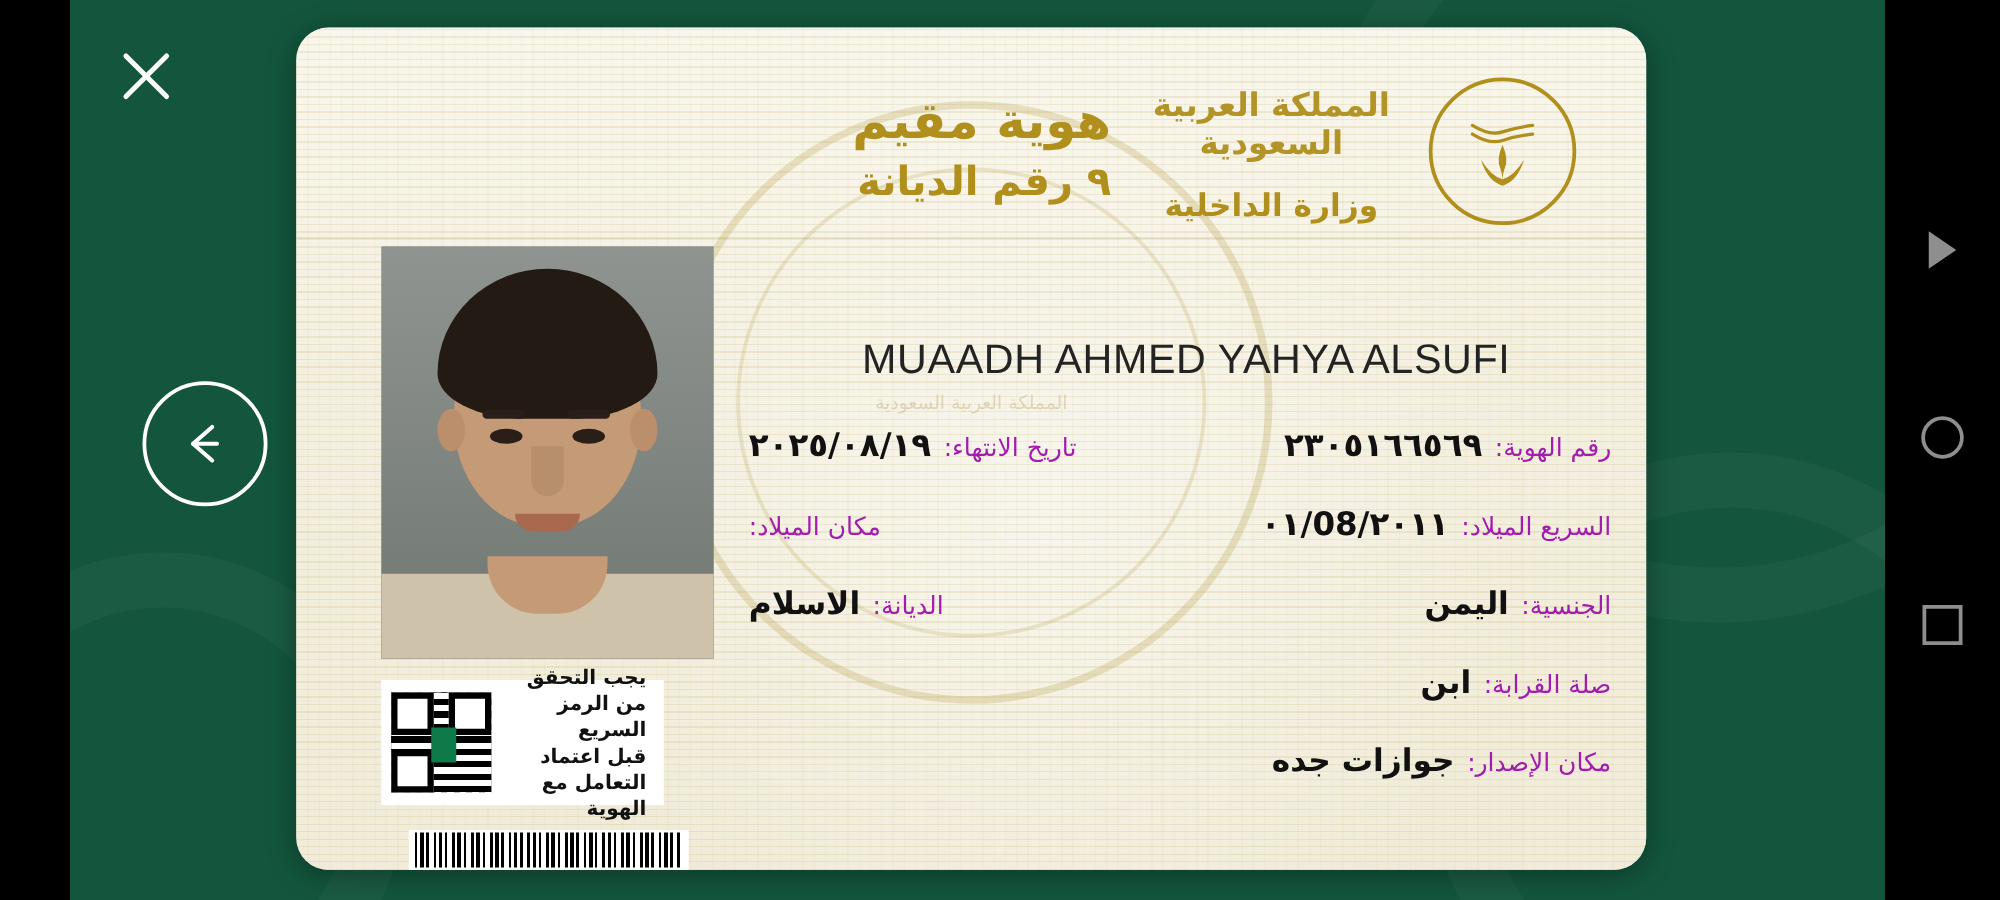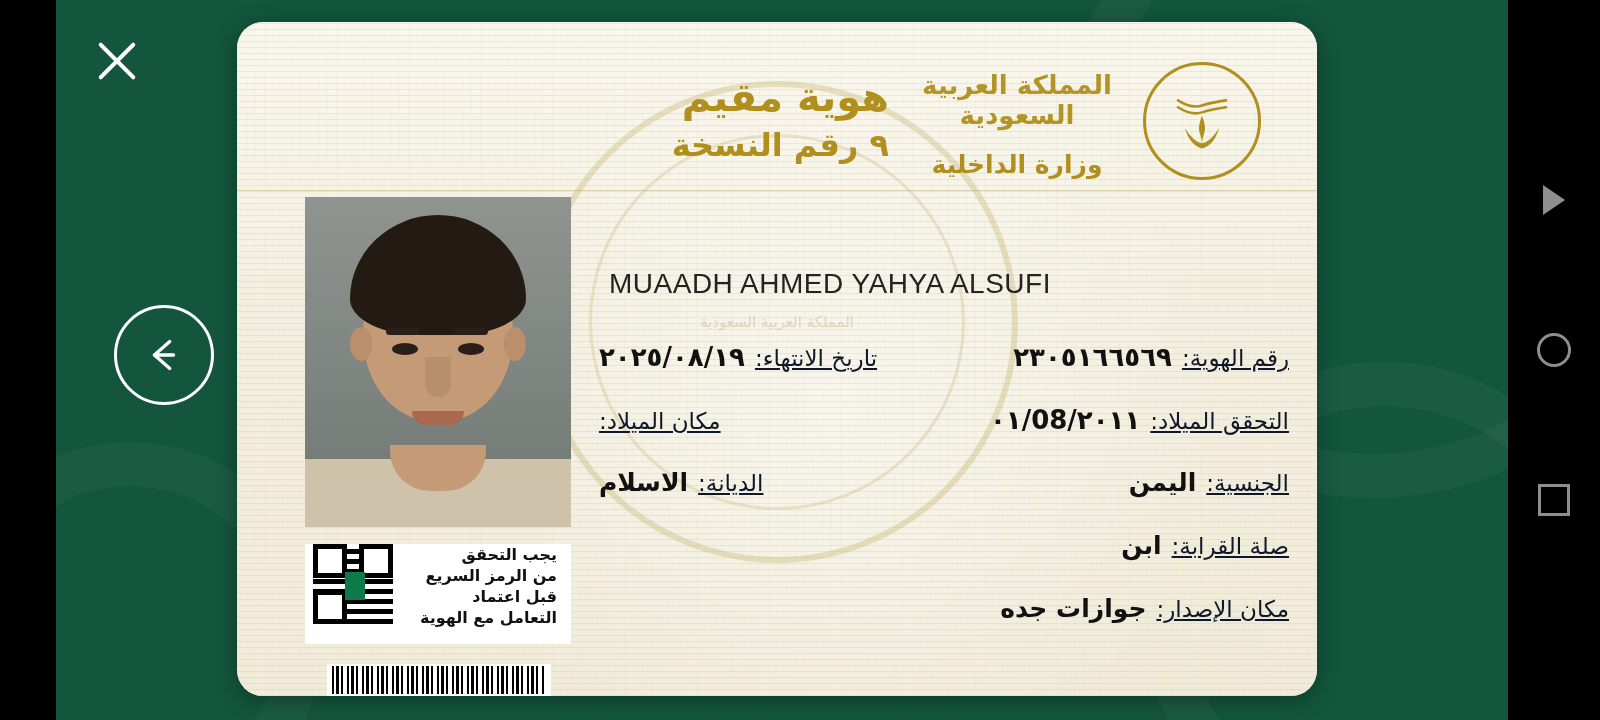--- a/index.html
+++ b/index.html
@@ -93,48 +93,48 @@
   .photo .brow-l{left:calc(50% - 52px);} .photo .brow-r{left:calc(50% + 16px);}
   .photo .nose{position:absolute;left:50%;top:160px;transform:translateX(-50%);width:26px;height:40px;
                border-radius:0 0 14px 14px;background:rgba(0,0,0,0.07);}
   .photo .mouth{position:absolute;left:50%;top:214px;transform:translateX(-50%);width:52px;height:14px;
                border-radius:0 0 22px 22px;background:#a8694f;}
   .photo .shirt{position:absolute;left:0;bottom:0;width:100%;height:68px;background:#cfc2ab;}
   .photo .shirt:before{content:"";position:absolute;left:50%;top:-14px;transform:translateX(-50%);
                        width:96px;height:46px;background:#c59a76;border-radius:0 0 40px 40px;}
 
   
-  .qr-block{position:absolute;left:68px;top:522px;width:266px;height:100px;background:#ffffff;
-            display:flex;align-items:flex-start;padding:0 8px;box-sizing:border-box;}
+  .qr-block{position:absolute;left:68px;top:522px;width:226px;height:100px;background:#ffffff;
+            display:flex;align-items:center;padding:0 8px;box-sizing:border-box;}
   .qr{width:80px;height:80px;background:
       repeating-linear-gradient(0deg,#000 0 5px,#fff 5px 10px),
       repeating-linear-gradient(90deg,#000 0 5px,transparent 5px 10px);
       position:relative;flex:0 0 auto;}
   .qr .finder{position:absolute;width:24px;height:24px;border:5px solid #000;background:#fff;}
   .qr .f1{left:0;top:0;} .qr .f2{right:0;top:0;} .qr .f3{left:0;bottom:0;}
   .qr .greenbar{position:absolute;left:32px;top:28px;width:20px;height:28px;background:#0e7a4a;}
   .verify{flex:1;text-align:right;direction:rtl;color:#111;font-size:16px;line-height:1.32;
           font-weight:bold;padding-right:6px;font-family:"DejaVu Sans",sans-serif;}
 
   
   .barcode{position:absolute;left:90px;top:642px;width:224px;height:32px;background:#fff;
            display:flex;align-items:center;justify-content:center;}
   .barcode .stripes{width:214px;height:28px;background:
      repeating-linear-gradient(90deg,#000 0 2px,#fff 2px 4px,#000 4px 7px,#fff 7px 9px,#000 9px 11px,#fff 11px 15px);}
 
   
   .name-ar{position:absolute;right:28px;top:186px;width:680px;text-align:right;direction:rtl;
            color:#1d1d1d;font-size:37px;font-weight:bold;font-family:"DejaVu Sans",sans-serif;}
-  .name-en{position:absolute;right:28px;top:246px;width:680px;text-align:left;
-           color:#232323;font-size:28px;letter-spacing:.5px;}
+  .name-en{position:absolute;right:28px;top:246px;width:680px;text-align:center;
+           color:#232323;font-size:33px;letter-spacing:.5px;}
 
   .row{position:absolute;right:28px;direction:rtl;text-align:right;width:690px;
        color:#2a2a2a;font-family:"DejaVu Sans",sans-serif;display:flex;justify-content:flex-start;
        align-items:baseline;gap:10px;}
-  .lbl{font-size:23px;color:#0f172a;text-decoration:underline;}
+  .lbl{font-size:20px;color:#a21caf;}
   .val{font-size:25px;font-weight:bold;color:#111;}
   .val.num{font-size:26px;letter-spacing:1px;}
   .spacer{flex:1;}
 
   .r1{top:320px;} .r2{top:383px;} .r3{top:446px;} .r4{top:509px;} .r5{top:572px;} .r6{top:638px;}
 
   
   .navbtn{position:absolute;right:0;width:92px;height:60px;display:flex;align-items:center;justify-content:center;cursor:pointer;}
   .nav-back{top:170px;} .nav-home{top:320px;} .nav-recent{top:470px;}
   .nav-back .tri{width:0;height:0;border-top:15px solid transparent;border-bottom:15px solid transparent;border-left:22px solid #8e8e8e;}
@@ -172,21 +172,21 @@
     <div class="guilloche"></div>
 
     <div class="watermark">
       <div class="inner">المملكة العربية السعودية</div>
     </div>
 
     <div class="card-header">
       <div class="title-ar">هوية مقيم</div>
       <div class="title-copy">
         <span>٩</span>
-        <span>رقم النسخة</span>
+        <span>رقم الديانة</span>
       </div>
 
       <div class="ministry">
         <div class="l1">المملكة العربية السعودية</div>
         <div class="l2">وزارة الداخلية</div>
       </div>
 
       <div class="emblem">
         <svg viewBox="0 0 100 100">
           <path d="M22 26 q16 10 28 6 q12 -4 28 -6" stroke="#b08f1d" stroke-width="3" fill="none" stroke-linecap="round"></path>
@@ -235,21 +235,21 @@
 
     <div class="row r1">
       <span class="lbl">رقم الهوية:</span>
       <span class="val num">٢٣٠٥١٦٦٥٦٩</span>
       <span class="spacer"></span>
       <span class="lbl">تاريخ الانتهاء:</span>
       <span class="val num">٢٠٢٥/٠٨/١٩</span>
     </div>
 
     <div class="row r2">
-      <span class="lbl">التحقق الميلاد:</span>
+      <span class="lbl">السريع الميلاد:</span>
       <span class="val num">٢٠١١/08/٠١</span>
       <span class="spacer"></span>
       <span class="lbl">مكان الميلاد:</span>
     </div>
 
     <div class="row r3">
       <span class="lbl">الجنسية:</span>
       <span class="val">اليمن</span>
       <span class="spacer"></span>
       <span class="lbl">الديانة:</span>

